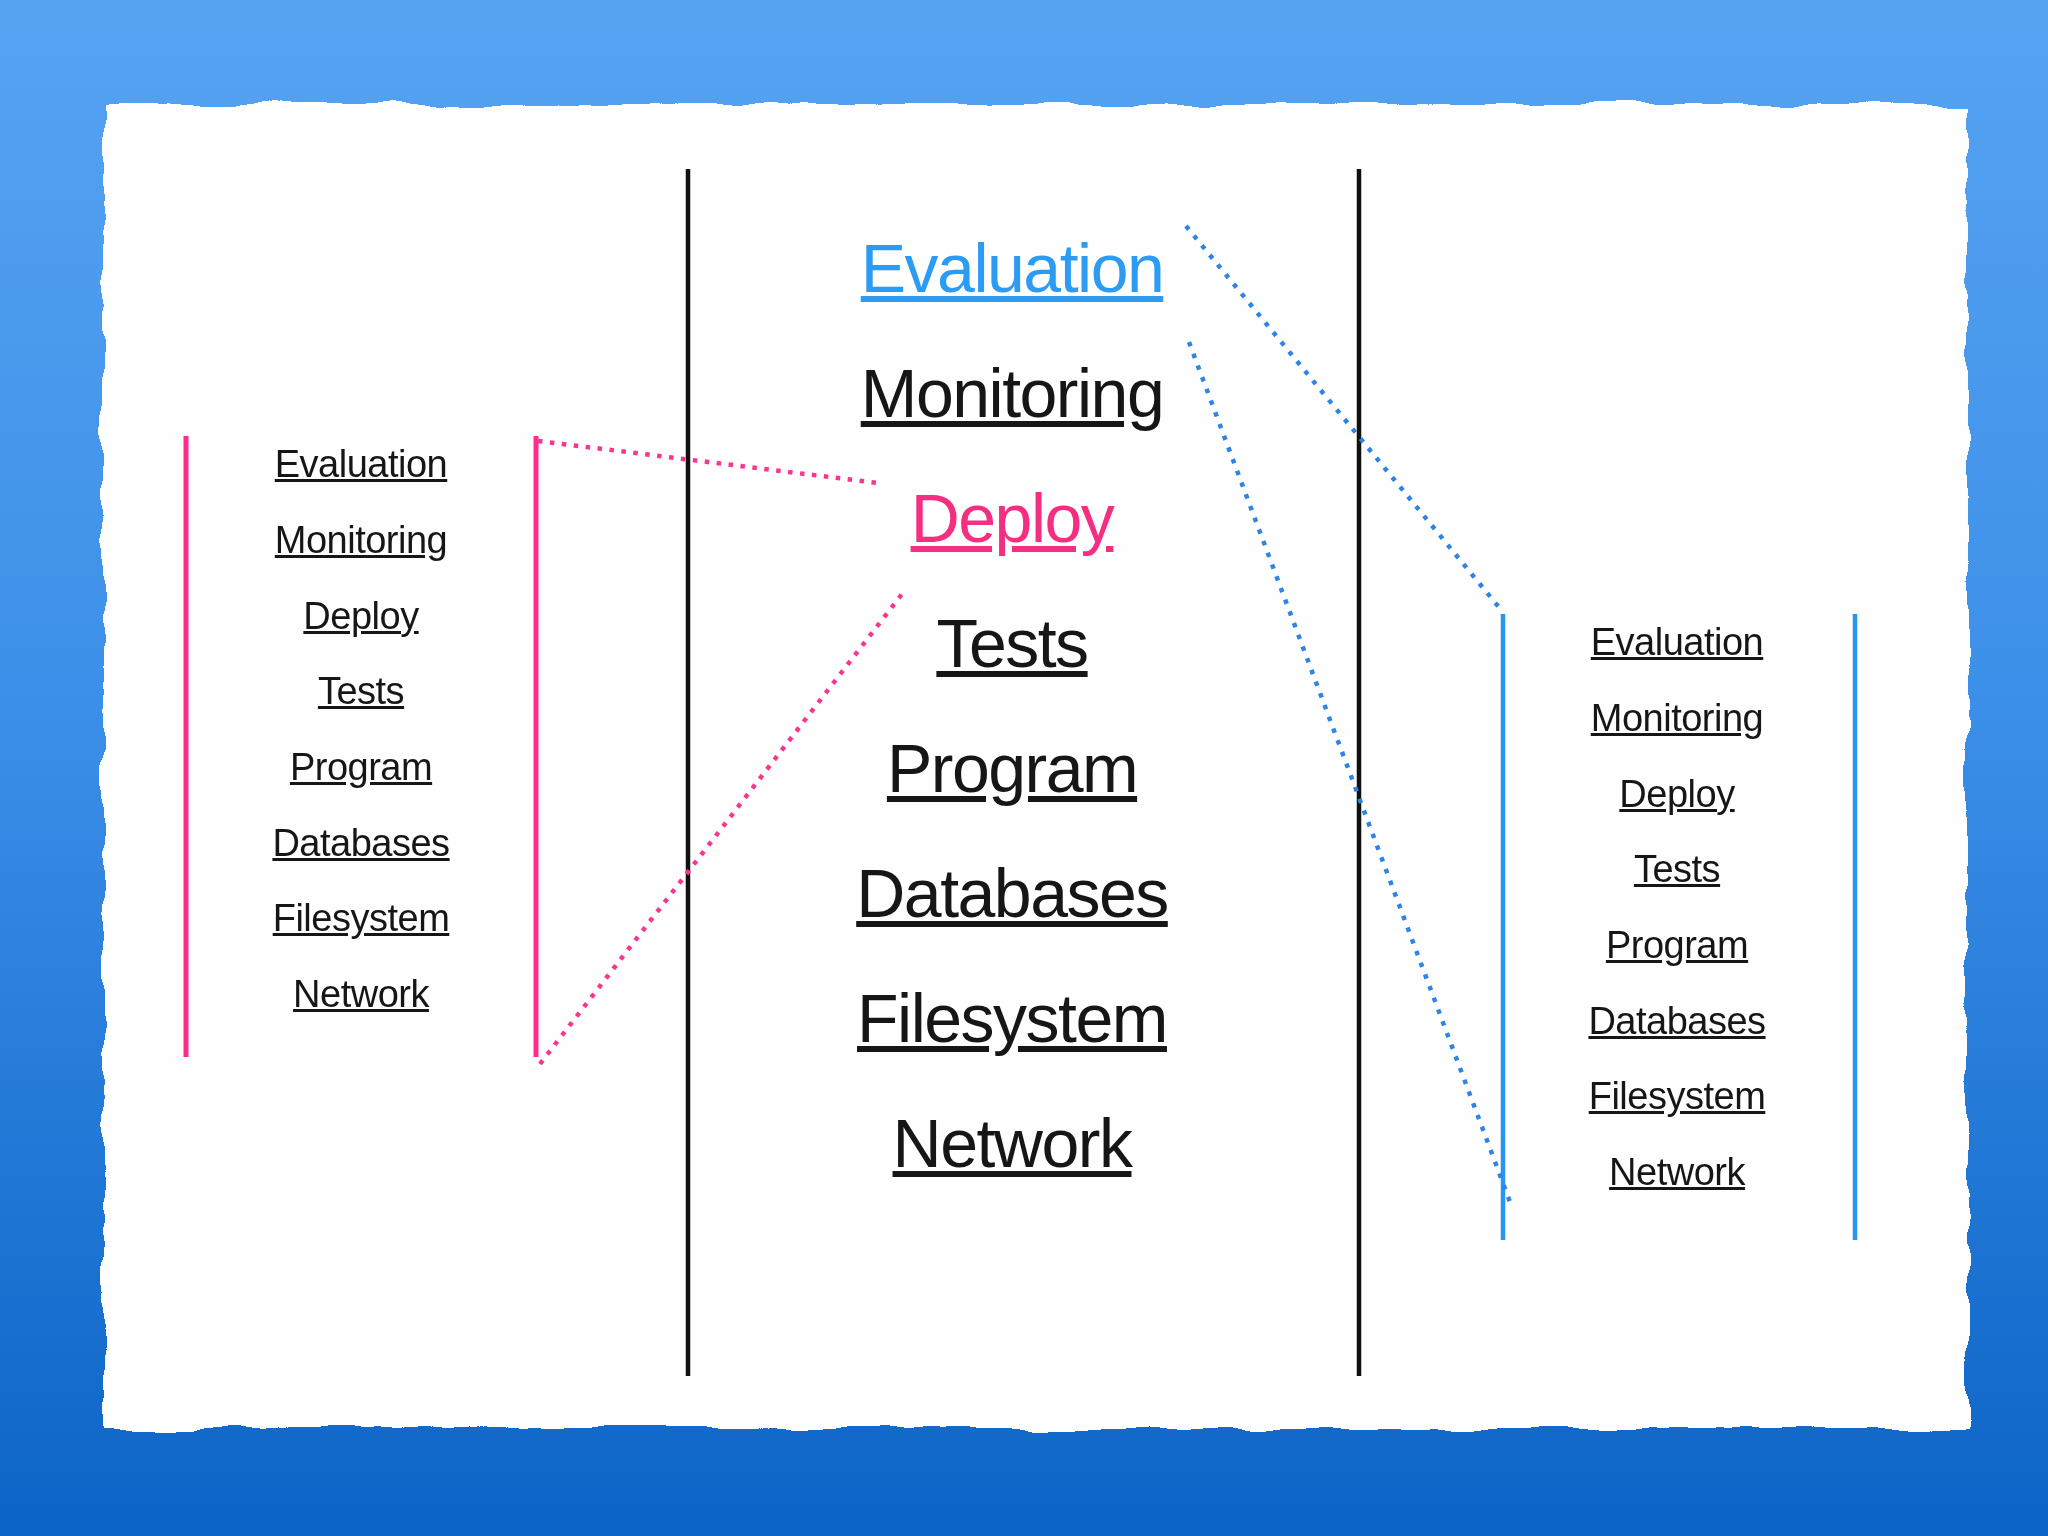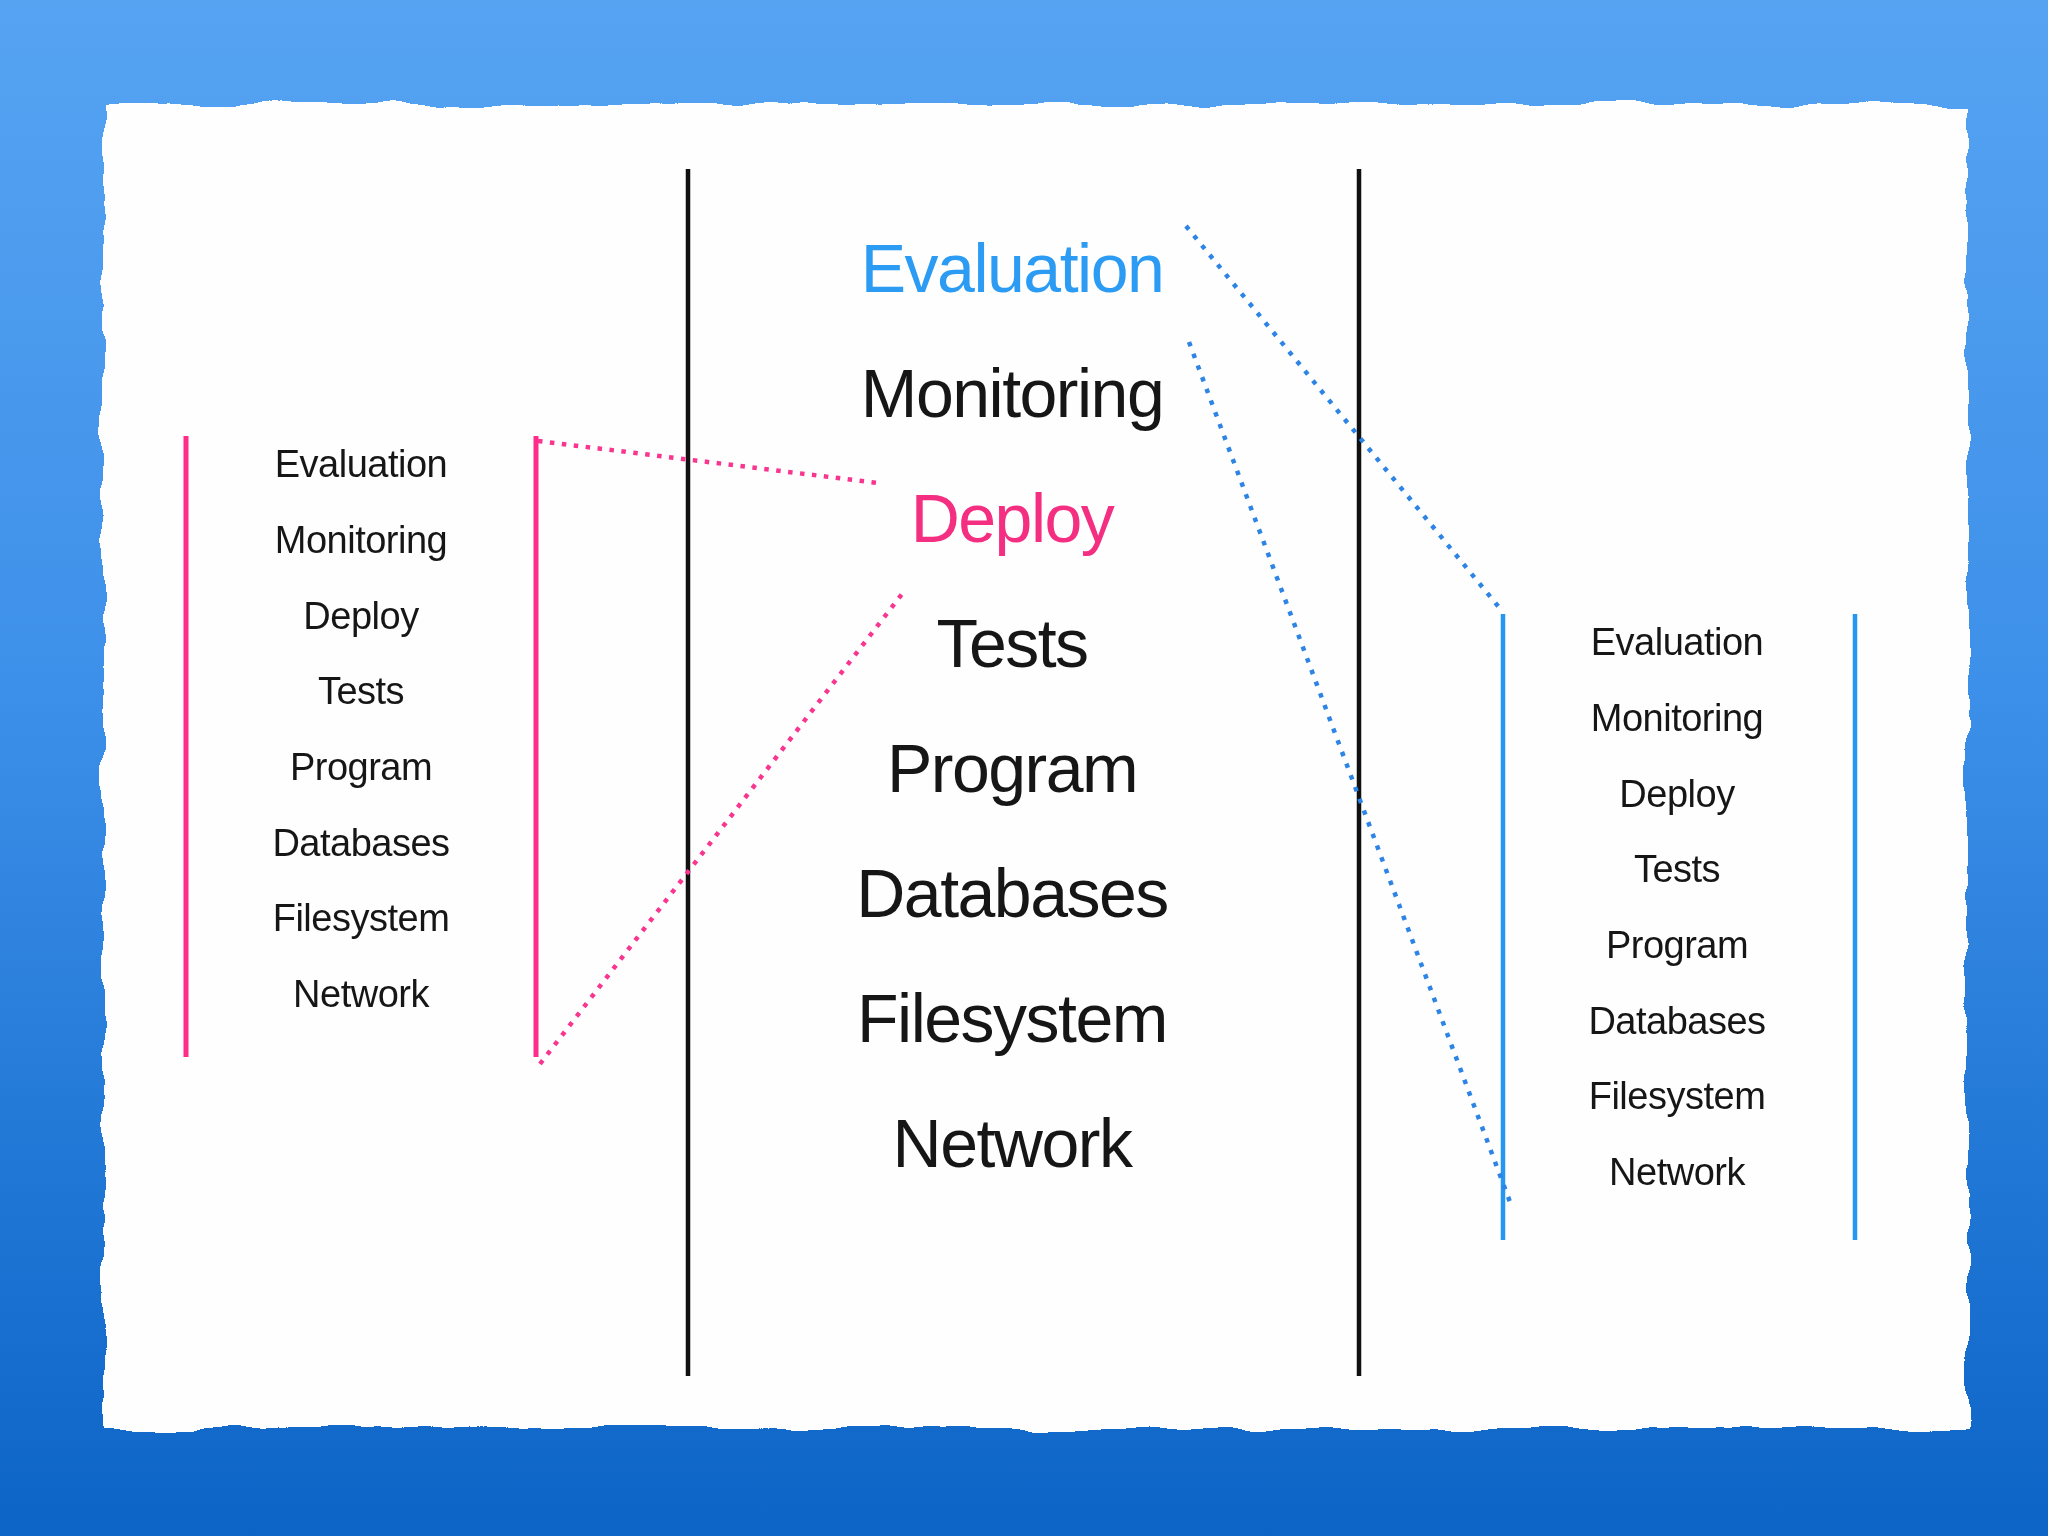--- a/index.html
+++ b/index.html
@@ -12,21 +12,21 @@
   }
   svg.art{position:absolute;left:0;top:0;width:2048px;height:1536px;}
   .slide-rect{fill:var(--slide_fill);}
   .divider{stroke:var(--divider_black);stroke-width:4.5;}
   .pink-line{stroke:var(--bracket_pink);stroke-width:5;}
   .blue-line{stroke:var(--bracket_blue);stroke-width:4.5;}
   .pink-dotted{stroke:var(--dotted_pink);stroke-width:4.5;stroke-dasharray:4.5 7.5;fill:none;}
   .blue-dotted{stroke:var(--dotted_blue);stroke-width:4.5;stroke-dasharray:4.5 8;fill:none;}
 
   .list{position:absolute;display:flex;flex-direction:column;text-align:center;color:var(--text_black);}
-  .list .item{flex:0 0 auto;display:flex;align-items:center;justify-content:center;white-space:nowrap;}
+  .list .item{flex:0 0 auto;display:flex;align-items:center;justify-content:center;white-space:nowrap;text-decoration:underline;}
 
   .center-list{left:562px;top:205px;width:900px;}
   .center-list .item{height:125px;font-size:68px;font-weight:300;letter-spacing:-1.5px;}
 
   .side-list .item{height:75.7px;font-size:38px;font-weight:300;letter-spacing:-0.5px;}
   .left-list{left:161px;top:427px;width:400px;}
   .right-list{left:1477px;top:605px;width:400px;}
 </style>
 </head>
 <body>

